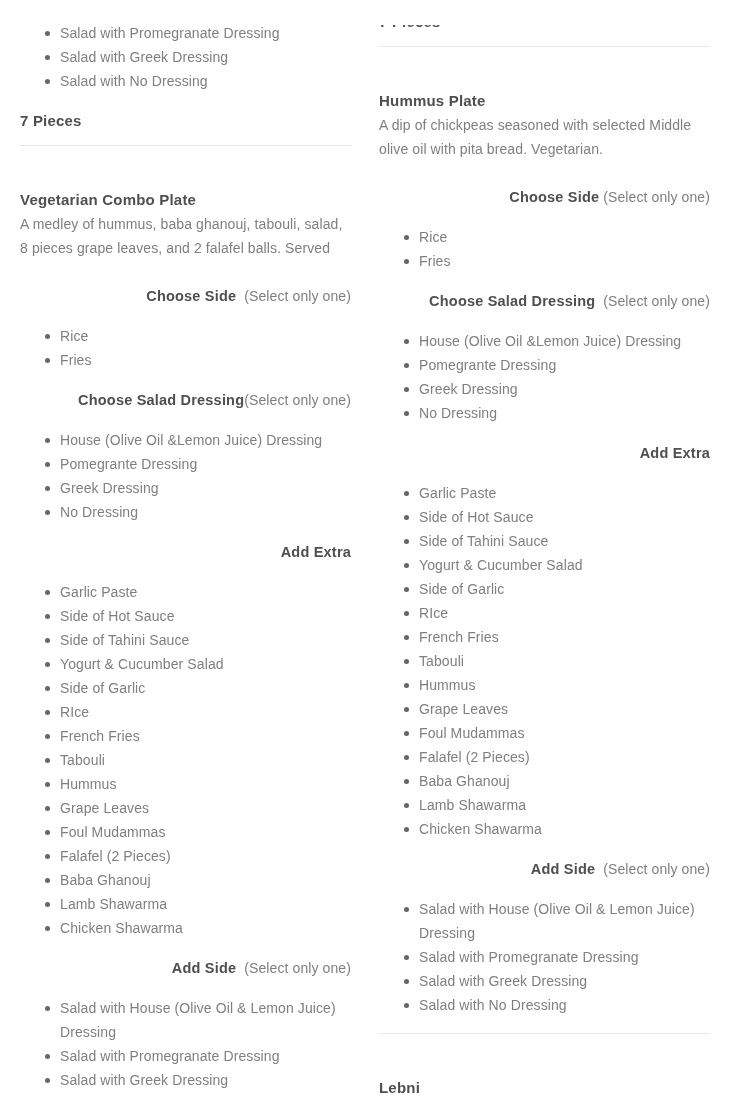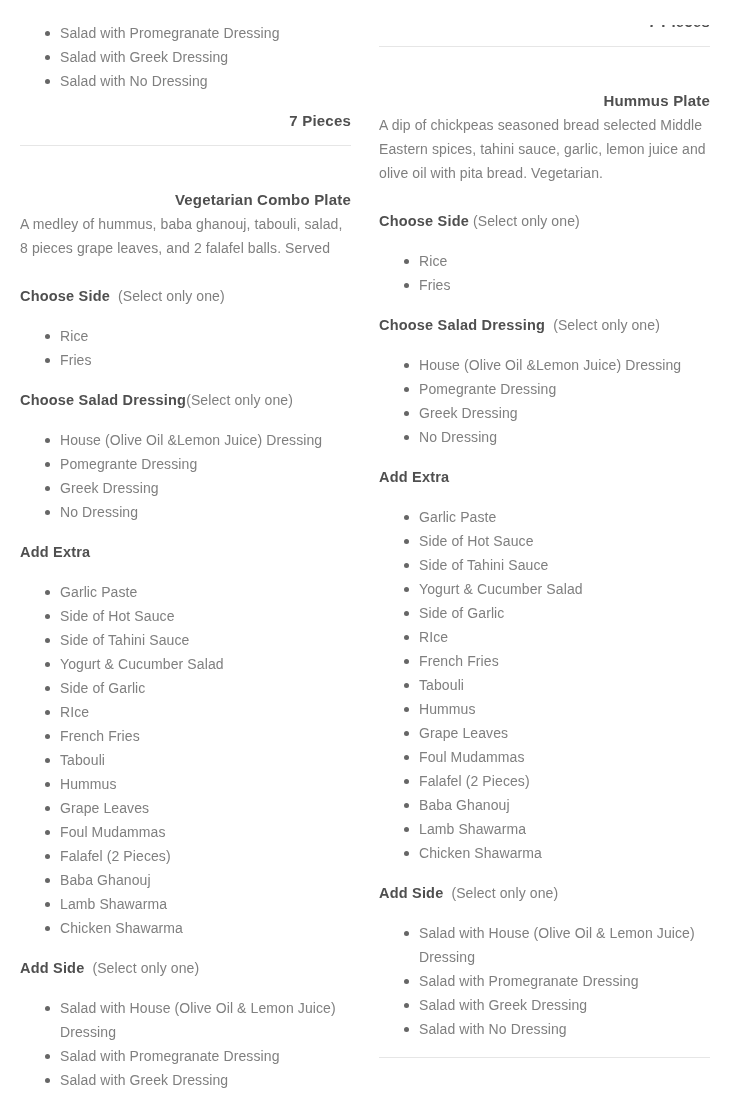--- a/index.html
+++ b/index.html
@@ -4,24 +4,24 @@
 <style>
   html,body{margin:0;padding:0;background:#ffffff;}
   .page{
     position:relative;width:750px;height:1096px;overflow:hidden;background:#ffffff;
     font-family:"Liberation Sans",sans-serif;font-size:14px;line-height:24px;
     color:#7f7f7f;letter-spacing:0.1px;margin-top:25px;
   }
   .col{position:absolute;width:331px;}
   .col-left{left:20px;top:-20px;}
   .col-right{left:379px;top:-15px;}
-  .title{font-size:15px;font-weight:bold;color:#4f4f4f;margin:0;line-height:24px;letter-spacing:0.2px;text-align:right;}
+  .title{font-size:15px;font-weight:bold;color:#4f4f4f;margin:0;line-height:24px;letter-spacing:0.2px;}
   .desc{margin:0 0 24px 0;}
   .desc .line{line-height:24px;}
-  .opt{margin:16px 0;line-height:24px;}
+  .opt{margin:16px 0;line-height:24px;text-align:right;}
   .opt-bold{font-weight:bold;color:#4f4f4f;font-size:14.5px;letter-spacing:0.2px;}
   .opt-note{color:#7f7f7f;white-space:pre-wrap;}
   .bullets{list-style:none;margin:16px 0;padding:0 0 0 40px;}
   .bullets li{position:relative;line-height:24px;}
   .bullets li::before{
     content:"";position:absolute;left:-15px;top:10px;
     width:5px;height:5px;border-radius:50%;background:#666666;
   }
   .divider{height:1px;background:#e6e6e6;margin:12px 0 42px 0;}
 </style>
@@ -78,22 +78,21 @@
         <li class="bullet-item">Salad with Promegranate Dressing</li>
         <li class="bullet-item">Salad with Greek Dressing</li>
         <li class="bullet-item">Salad with No Dressing</li>
       </ul>
     </div>
   <div class="col col-right">
       <h3 class="title">7 Pieces</h3>
       <div class="divider"></div>
       <h3 class="title">Hummus Plate</h3>
       <div class="desc">
-        <div class="line">A dip of chickpeas seasoned bread selected Middle</div>
-        <div class="line">Eastern spices, tahini sauce, garlic, lemon juice and</div>
+        <div class="line">A dip of chickpeas seasoned with selected Middle</div>
         <div class="line">olive oil with pita bread. Vegetarian.</div>
       </div>
       <div class="opt"><span class="opt-bold">Choose Side</span><span class="opt-note"> (Select only one)</span></div>
       <ul class="bullets">
         <li class="bullet-item">Rice</li>
         <li class="bullet-item">Fries</li>
       </ul>
       <div class="opt"><span class="opt-bold">Choose Salad Dressing</span><span class="opt-note">  (Select only one)</span></div>
       <ul class="bullets">
         <li class="bullet-item">House (Olive Oil &amp;Lemon Juice) Dressing</li>

